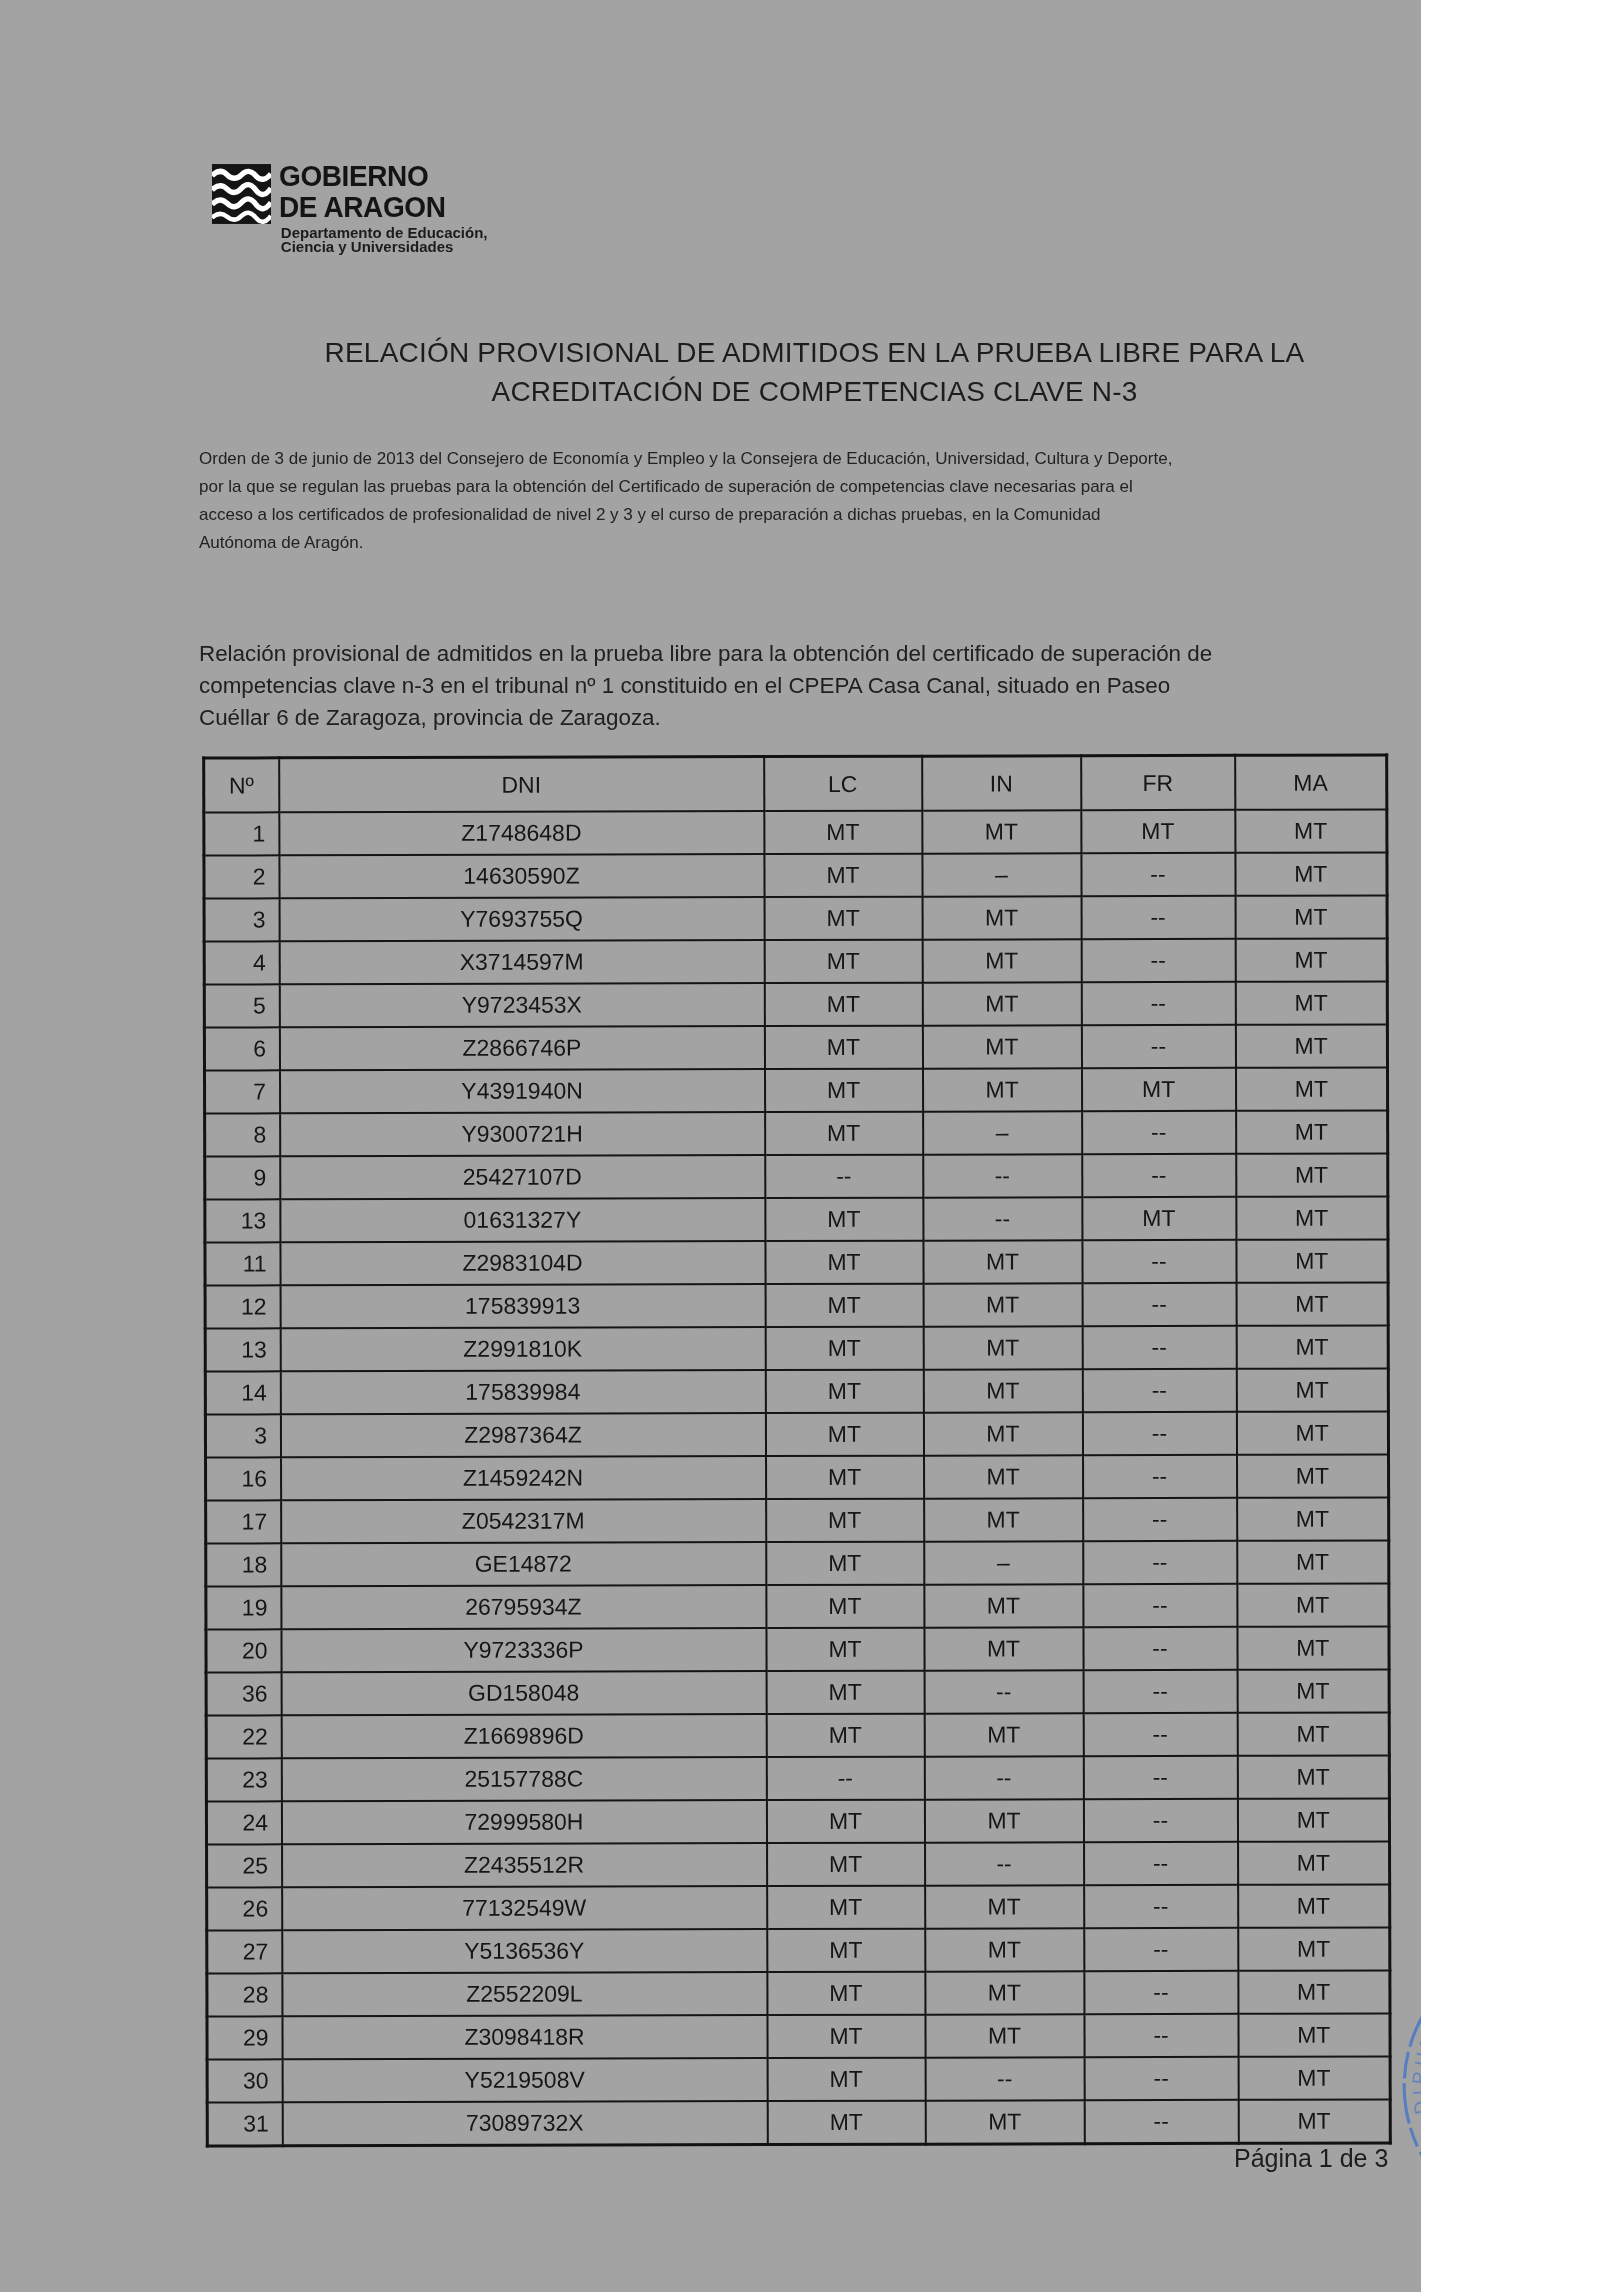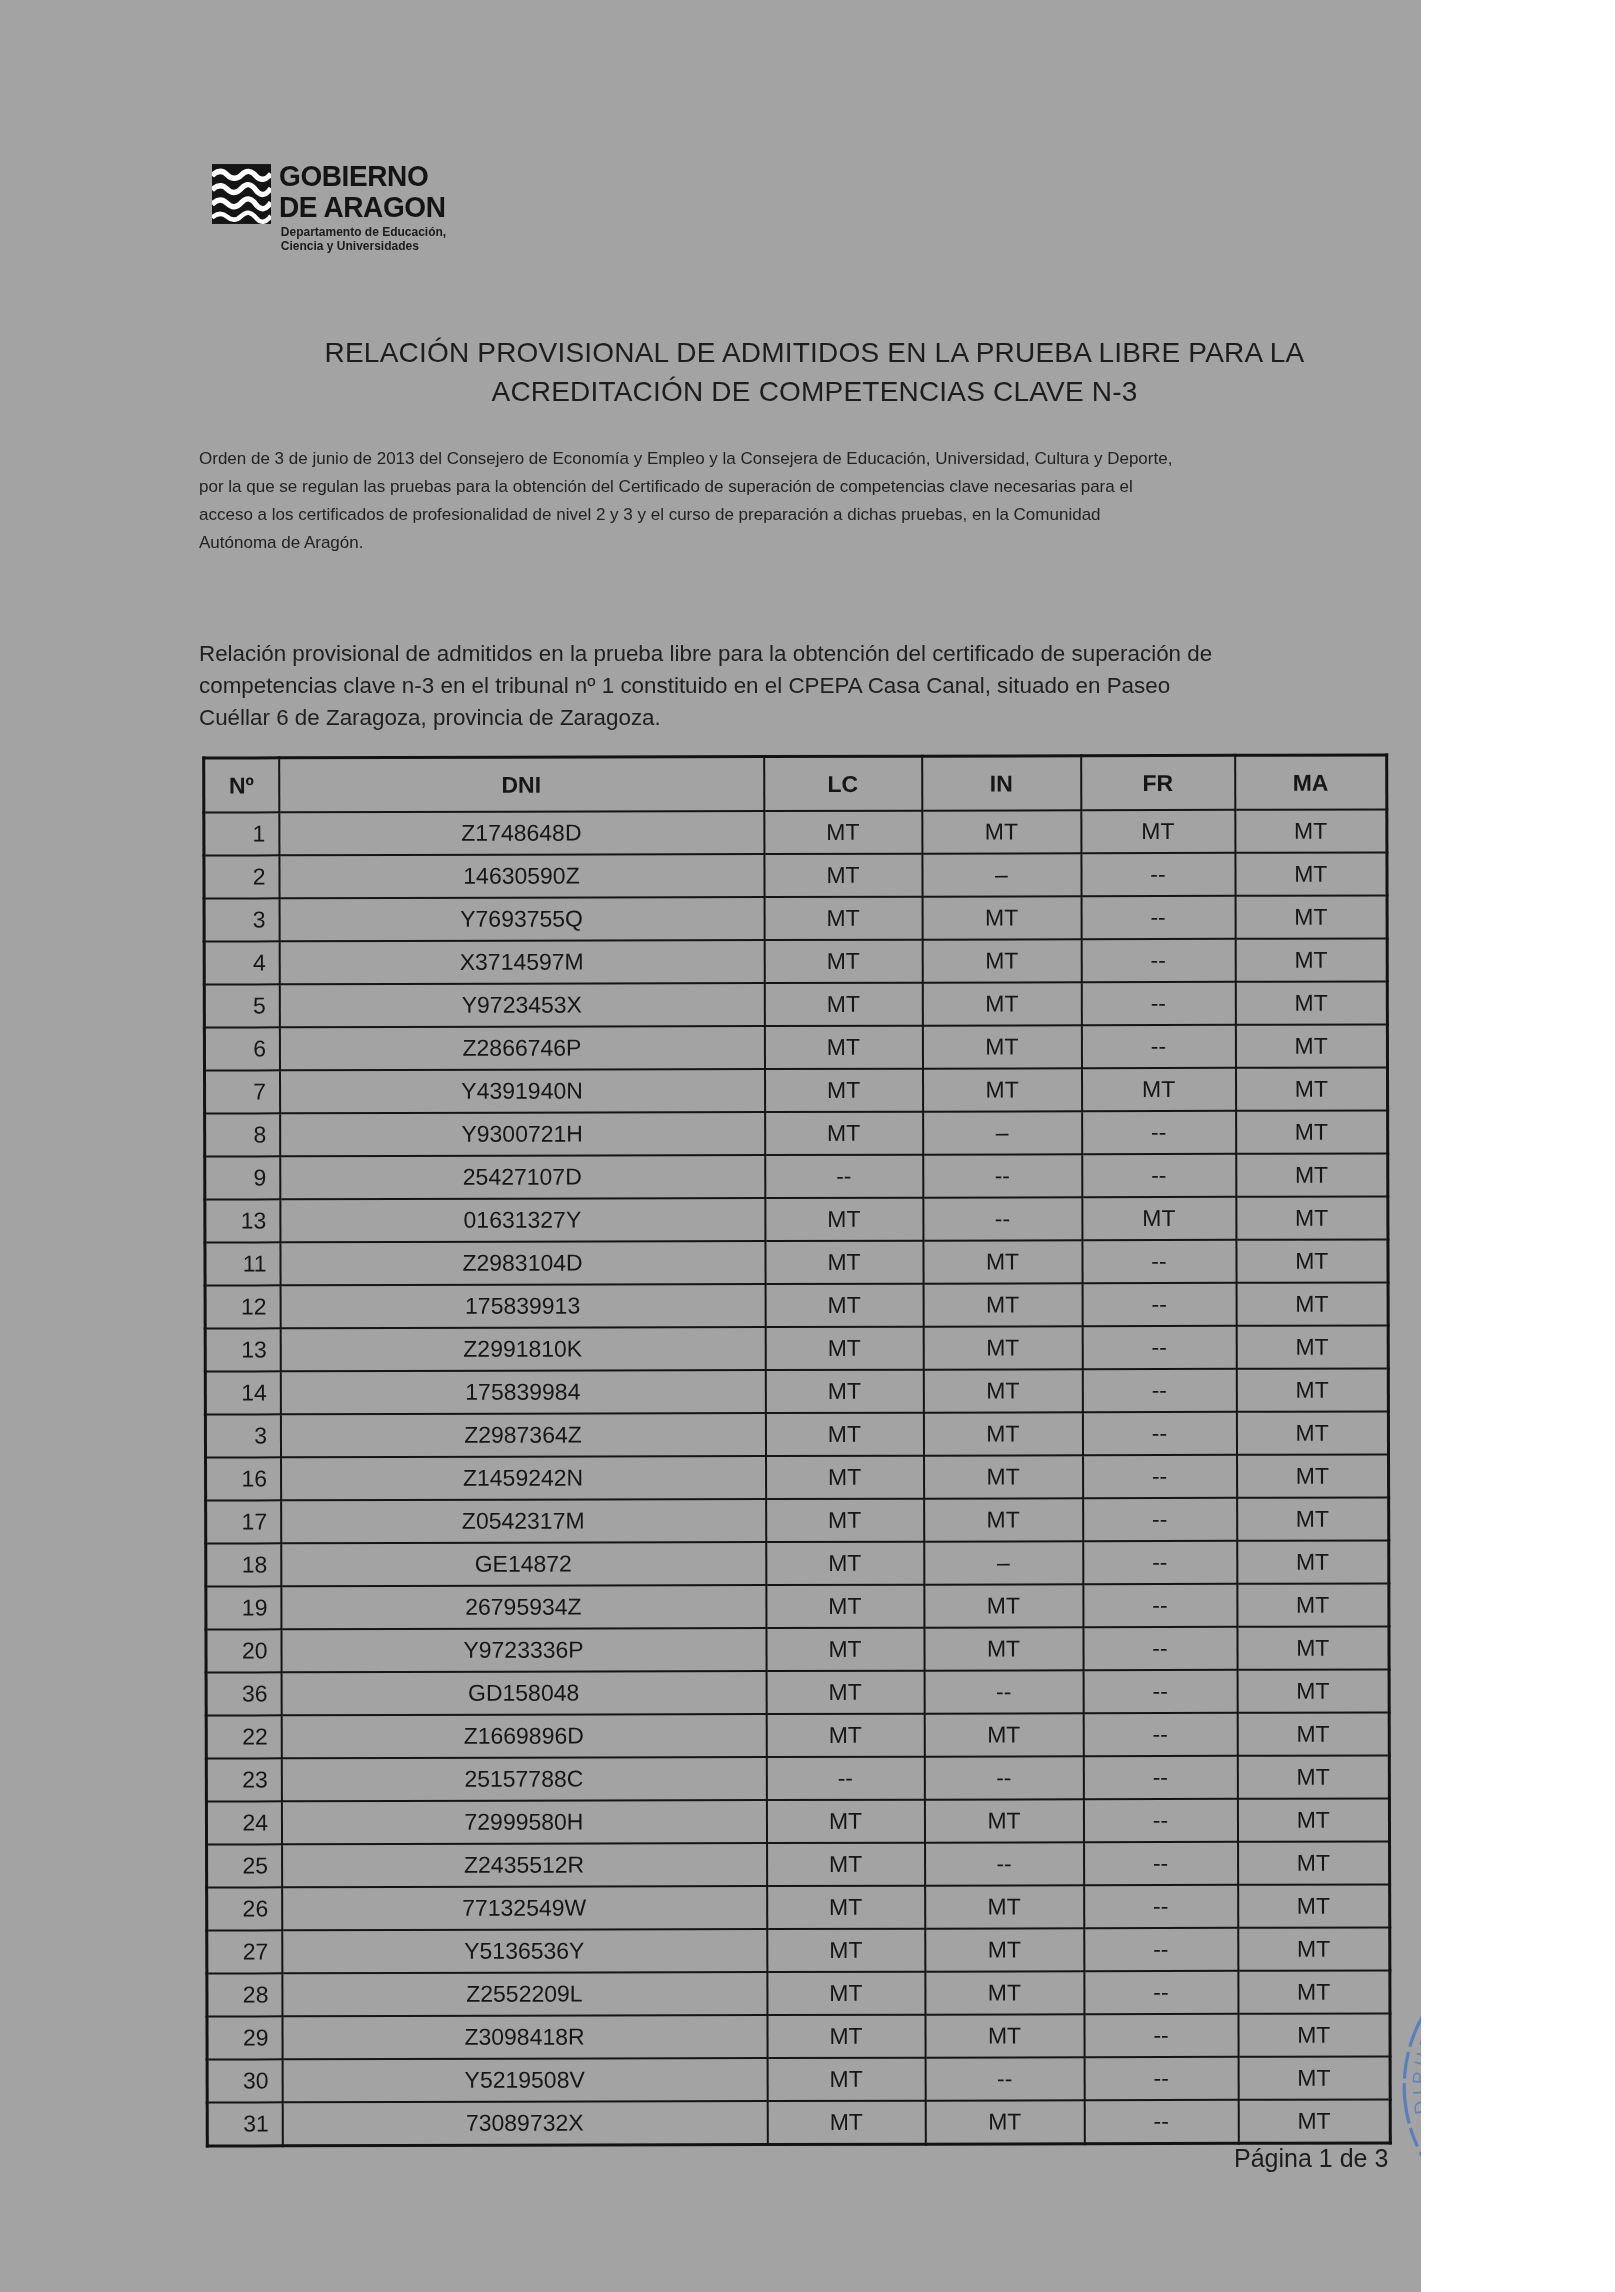--- a/index.html
+++ b/index.html
@@ -10,21 +10,21 @@
   }
   
   .logo-block{position:absolute;left:212px;top:161px;display:flex;align-items:flex-start;}
   .logo-mark{width:59px;height:60px;flex:0 0 auto;margin-top:2.7px;}
   .logo-text{margin-left:8px;}
   .logo-wordmark{
     font-size:28px;font-weight:bold;line-height:29.6px;letter-spacing:-0.4px;
     white-space:pre-line;color:#141414;transform:scaleY(1.03);transform-origin:top left;
   }
   .logo-dept{
-    margin-top:6.3px;margin-left:1.8px;font-size:12px;font-weight:bold;line-height:13.4px;
+    margin-top:6.3px;margin-left:1.8px;font-size:15px;font-weight:bold;line-height:13.4px;
     white-space:pre-line;color:#1c1c1c;
   }
   
   .doc-title{
     position:absolute;left:116px;top:333px;width:1397px;margin:0;
     text-align:center;font-size:28px;font-weight:normal;line-height:39px;
     white-space:pre-line;color:#1d1d1d;letter-spacing:0.2px;
   }
   .intro{
     position:absolute;left:199px;top:445px;width:1254px;margin:0;
@@ -41,21 +41,21 @@
   
   .table-wrap{position:absolute;left:204px;top:755px;width:1182px;transform:rotate(-.15deg);}
   table.admitted{
     border-collapse:collapse;width:1182px;table-layout:fixed;
     border:3.6px solid #121212;
   }
   table.admitted th, table.admitted td{
     border:2.7px solid #151515;font-size:23px;color:#161616;
     text-align:center;padding:0;overflow:hidden;
   }
-  table.admitted th{height:52px;font-weight:bold;margin-left:40px;}
+  table.admitted th{height:52px;font-weight:normal;margin-left:40px;}
   table.admitted td{height:41px;}
   col.c-num{width:75px;} col.c-dni{width:485px;} col.c-lc{width:158px;}
   col.c-in{width:159px;} col.c-fr{width:154px;} col.c-ma{width:152px;}
   table.admitted td:first-child{text-align:right;padding-right:12.5px;}
   
   .page-indicator{position:absolute;left:1234px;top:2144px;font-size:25px;color:#1d1d1d;}
   
   .stamp{position:absolute;left:1372px;top:1918px;width:340px;height:376px;opacity:.88;}
   .stamp text{font-family:"Liberation Sans", sans-serif;}
 </style>

